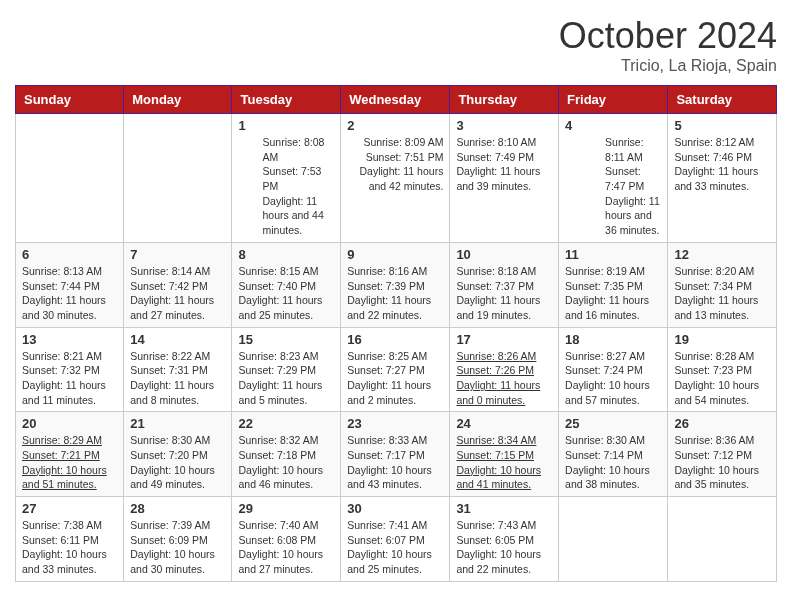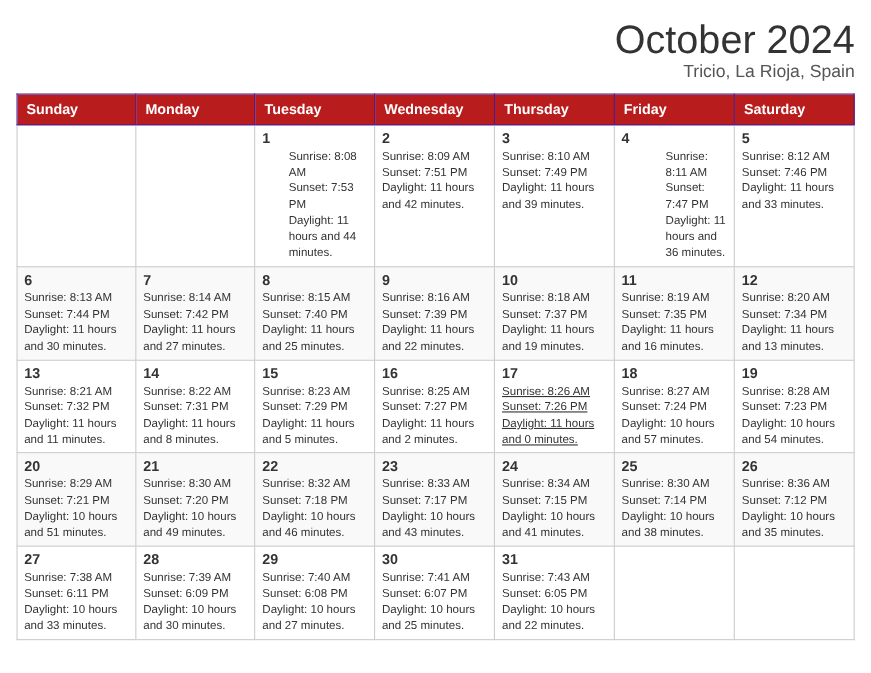--- a/index.html
+++ b/index.html
@@ -119,21 +119,21 @@
         <td class="empty-cell"></td>
         <td class="empty-cell"></td>
         <td>
           <span class="day-number">1</span>
           <div class="day-info" style="white-space: pre-line; margin-left: 24px;">Sunrise: 8:08 AM
 Sunset: 7:53 PM
 Daylight: 11 hours and 44 minutes.</div>
         </td>
         <td>
           <span class="day-number">2</span>
-          <div class="day-info" style="white-space: pre-line;">Sunrise: 8:09 AM
+          <div class="day-info" style="white-space: pre-line; text-align: right;">Sunrise: 8:09 AM
 Sunset: 7:51 PM
 Daylight: 11 hours and 42 minutes.</div>
         </td>
         <td>
           <span class="day-number">3</span>
           <div class="day-info" style="white-space: pre-line;">Sunrise: 8:10 AM
 Sunset: 7:49 PM
 Daylight: 11 hours and 39 minutes.</div>
         </td>
         <td>
@@ -233,21 +233,21 @@
         <td>
           <span class="day-number">19</span>
           <div class="day-info" style="white-space: pre-line;">Sunrise: 8:28 AM
 Sunset: 7:23 PM
 Daylight: 10 hours and 54 minutes.</div>
         </td>
       </tr>
       <tr>
         <td>
           <span class="day-number">20</span>
-          <div class="day-info" style="white-space: pre-line;">Sunrise: 8:29 AM
+          <div class="day-info" style="white-space: pre-line; text-decoration: underline;">Sunrise: 8:29 AM
 Sunset: 7:21 PM
 Daylight: 10 hours and 51 minutes.</div>
         </td>
         <td>
           <span class="day-number">21</span>
           <div class="day-info" style="white-space: pre-line;">Sunrise: 8:30 AM
 Sunset: 7:20 PM
 Daylight: 10 hours and 49 minutes.</div>
         </td>
         <td>
@@ -257,21 +257,21 @@
 Daylight: 10 hours and 46 minutes.</div>
         </td>
         <td>
           <span class="day-number">23</span>
           <div class="day-info" style="white-space: pre-line;">Sunrise: 8:33 AM
 Sunset: 7:17 PM
 Daylight: 10 hours and 43 minutes.</div>
         </td>
         <td>
           <span class="day-number">24</span>
-          <div class="day-info" style="white-space: pre-line;">Sunrise: 8:34 AM
+          <div class="day-info" style="white-space: pre-line; text-decoration: underline;">Sunrise: 8:34 AM
 Sunset: 7:15 PM
 Daylight: 10 hours and 41 minutes.</div>
         </td>
         <td>
           <span class="day-number">25</span>
           <div class="day-info" style="white-space: pre-line;">Sunrise: 8:30 AM
 Sunset: 7:14 PM
 Daylight: 10 hours and 38 minutes.</div>
         </td>
         <td>

